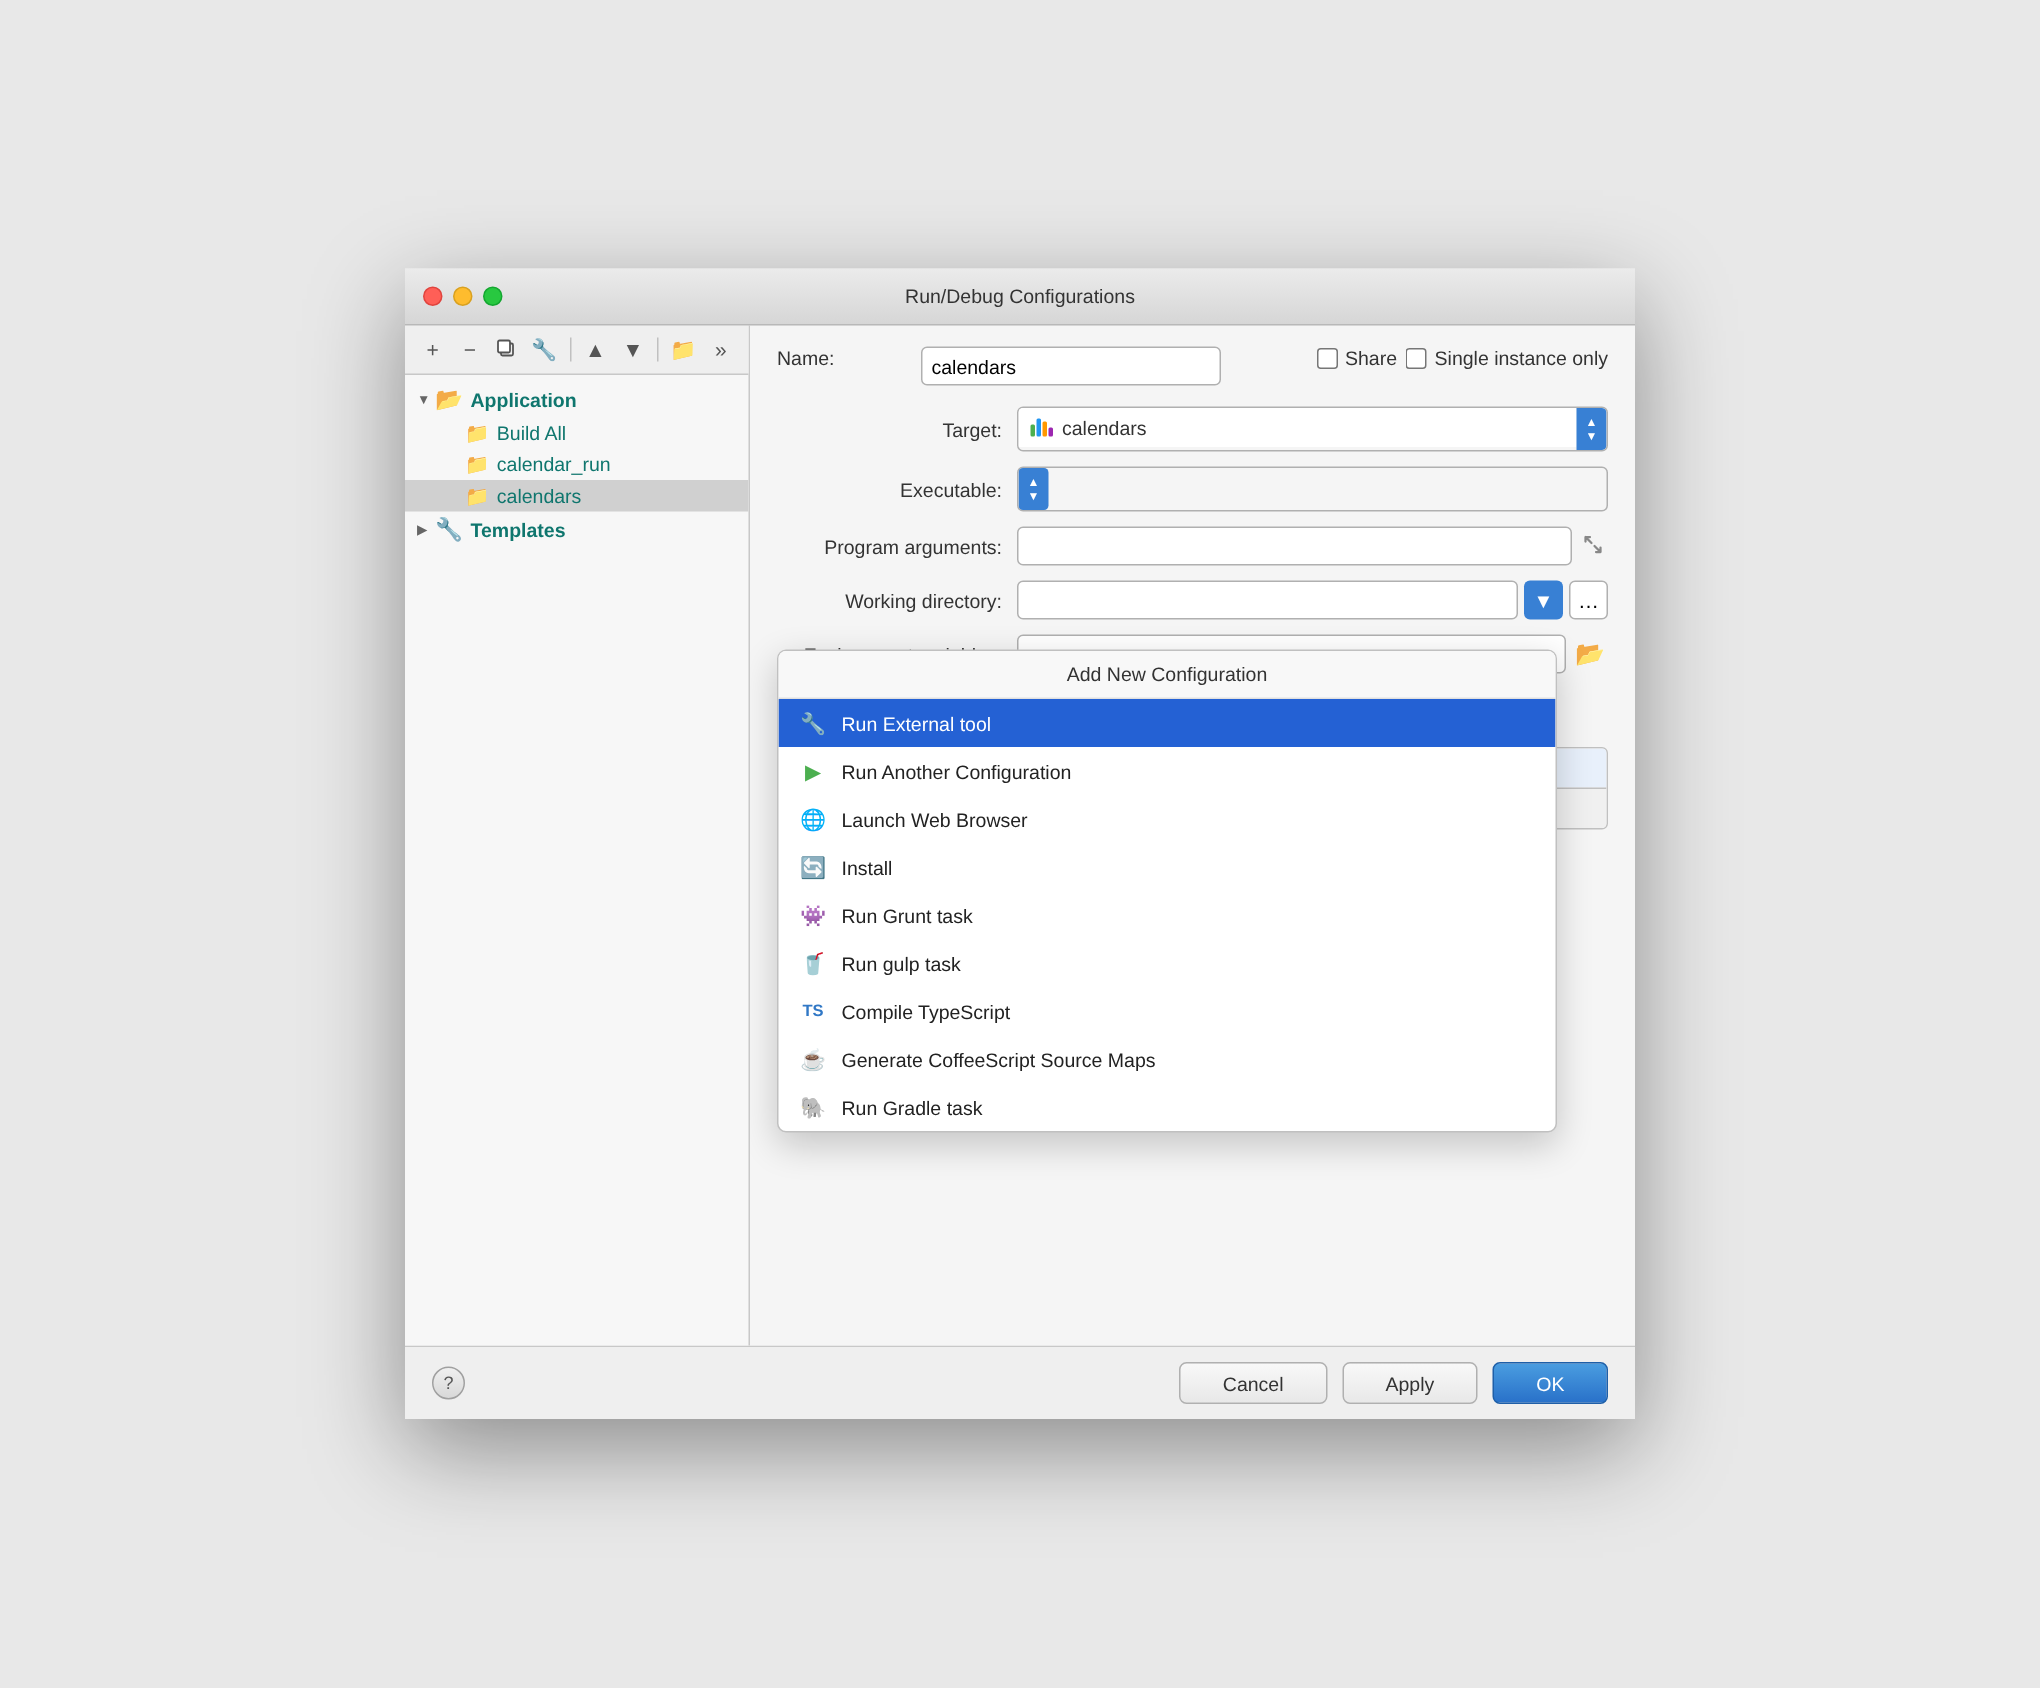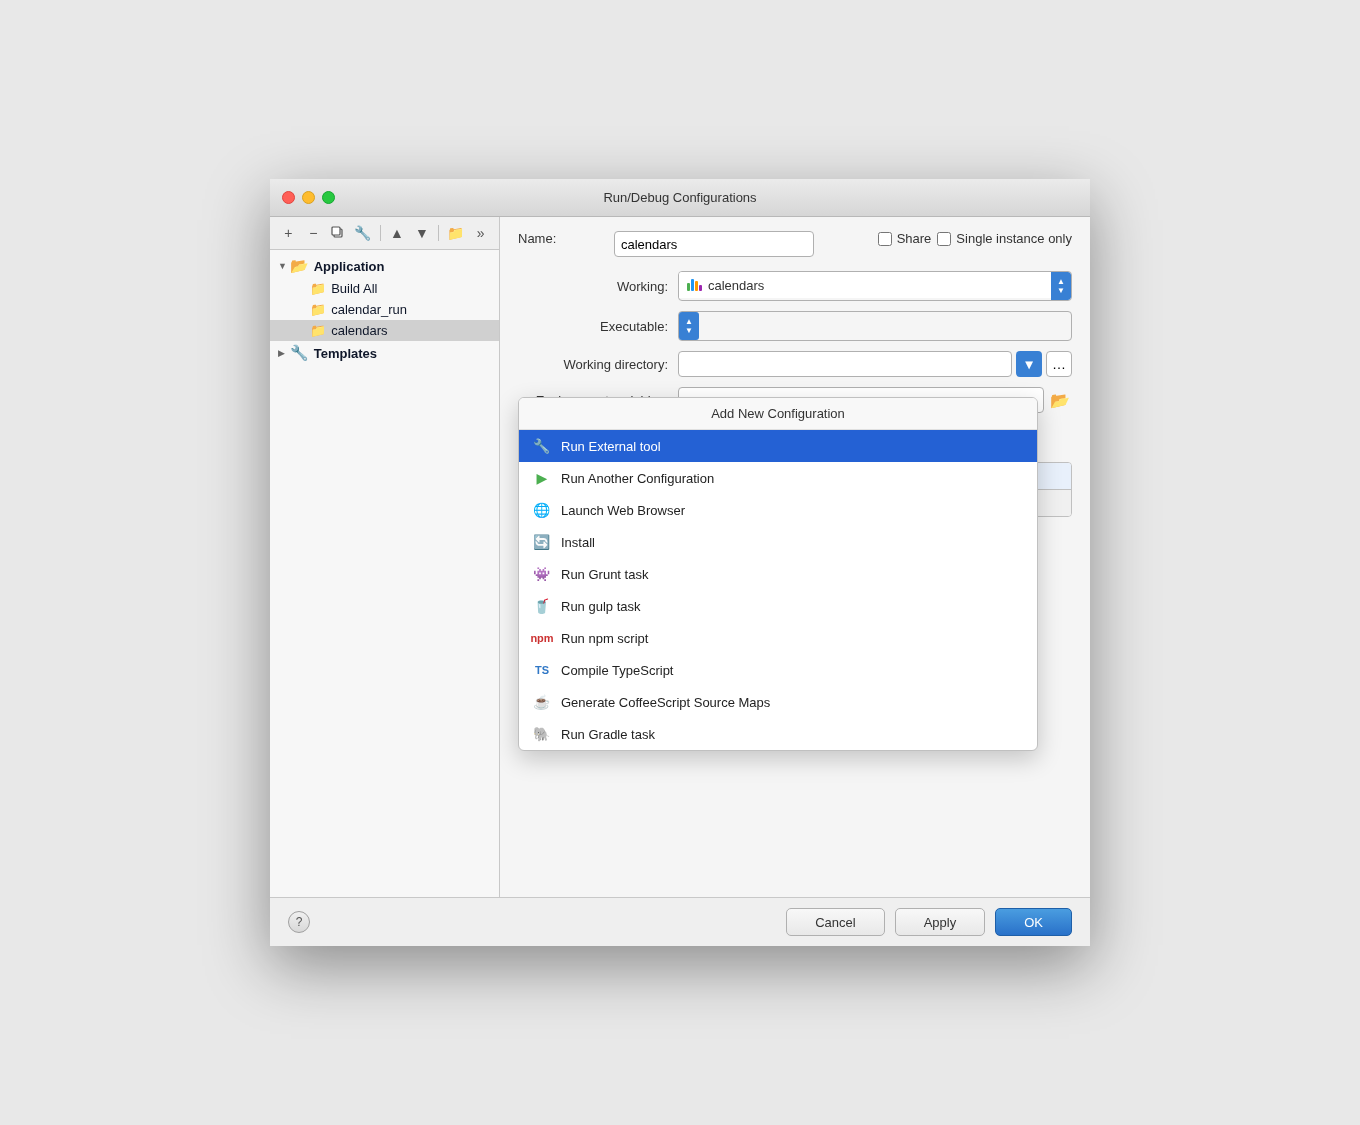--- a/index.html
+++ b/index.html
@@ -103,21 +103,21 @@
       display: flex;
       align-items: center;
       padding: 3px 8px;
       cursor: pointer;
       user-select: none;
     }
     .tree-item.selected { background: #d0d0d0; }
 
     .tree-item .indent { width: 16px; flex-shrink: 0; }
     .tree-item .arrow { width: 12px; flex-shrink: 0; font-size: 9px; color: #666; }
-    .tree-item .item-label { font-size: 13px; color: #0f172a; }
+    .tree-item .item-label { font-size: 13px; color: #0f766e; }
     .tree-item.bold .item-label { font-weight: 700; }
 
     
     .right-panel {
       flex: 1;
       display: flex;
       flex-direction: column;
       background: #f5f5f5;
       padding: 14px 18px;
       overflow-y: auto;
@@ -525,21 +525,21 @@
             <span>Share</span>
           </label>
           <label class="checkbox-label">
             <input type="checkbox" style="">
             <span>Single instance only</span>
           </label>
         </div>
       </div>
 
       <div class="form-row">
-        <span class="row-label">Working:</span>
+        <span class="row-label">Target:</span>
         <div class="field-container">
           <div class="select-wrapper">
             <div class="select-value">
               <span style="display:inline-flex;gap:1px;align-items:flex-end;margin-right:6px;">
                 <span style="width:3px;height:8px;background:#4caf50;border-radius:1px;display:inline-block;"></span>
                 <span style="width:3px;height:12px;background:#2196f3;border-radius:1px;display:inline-block;"></span>
                 <span style="width:3px;height:10px;background:#ff9800;border-radius:1px;display:inline-block;"></span>
                 <span style="width:3px;height:6px;background:#9c27b0;border-radius:1px;display:inline-block;"></span>
               </span>
               <span>calendars</span>
@@ -557,20 +557,32 @@
         <div class="field-container">
           <div class="select-wrapper">
             <div class="select-arrows">
               <span>▲</span>
               <span>▼</span>
             </div>
           </div>
         </div>
       </div>
 
+      <div class="form-row">
+        <span class="row-label">Program arguments:</span>
+        <div class="field-container">
+          <input class="text-input" type="text" style="">
+          <button class="expand-btn" title="Expand">
+            <svg width="14" height="14" viewBox="0 0 14 14" fill="none">
+              <path d="M2 2L6 6M2 2H5M2 2V5" stroke="#888" stroke-width="1.5" stroke-linecap="round"></path>
+              <path d="M12 12L8 8M12 12H9M12 12V9" stroke="#888" stroke-width="1.5" stroke-linecap="round"></path>
+            </svg>
+          </button>
+        </div>
+      </div>
 
       <div class="form-row">
         <span class="row-label">Working directory:</span>
         <div class="field-container">
           <input class="text-input" type="text" style="">
           <button class="dropdown-btn" title="Browse">▼</button>
           <button class="ellipsis-btn" title="More">…</button>
         </div>
       </div>
 
@@ -630,24 +642,20 @@
             <div class="dropdown-item">
               <span class="item-icon grunt-icon">👾</span>
               <span>Run Grunt task</span>
             </div>
 
             <div class="dropdown-item">
               <span class="item-icon gulp-icon">🥤</span>
               <span>Run gulp task</span>
             </div>
 
-            <div class="dropdown-item">
-              <span class="item-icon npm-icon" style="color:#cc3232;font-weight:700;font-size:11px;">npm</span>
-              <span>Run npm script</span>
-            </div>
 
             <div class="dropdown-item">
               <span class="item-icon ts-icon" style="color:#3178c6;font-weight:700;font-size:11px;">TS</span>
               <span>Compile TypeScript</span>
             </div>
 
             <div class="dropdown-item">
               <span class="item-icon coffee-icon">☕</span>
               <span>Generate CoffeeScript Source Maps</span>
             </div>

